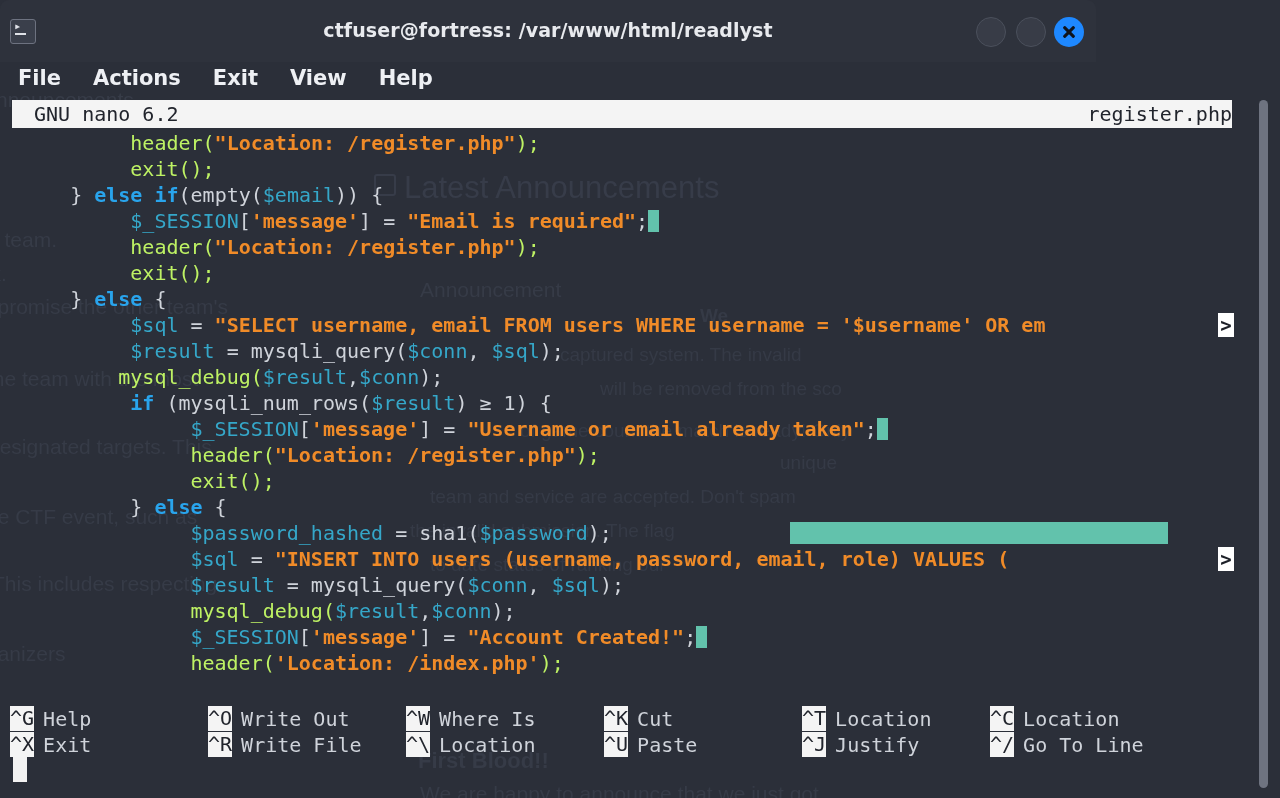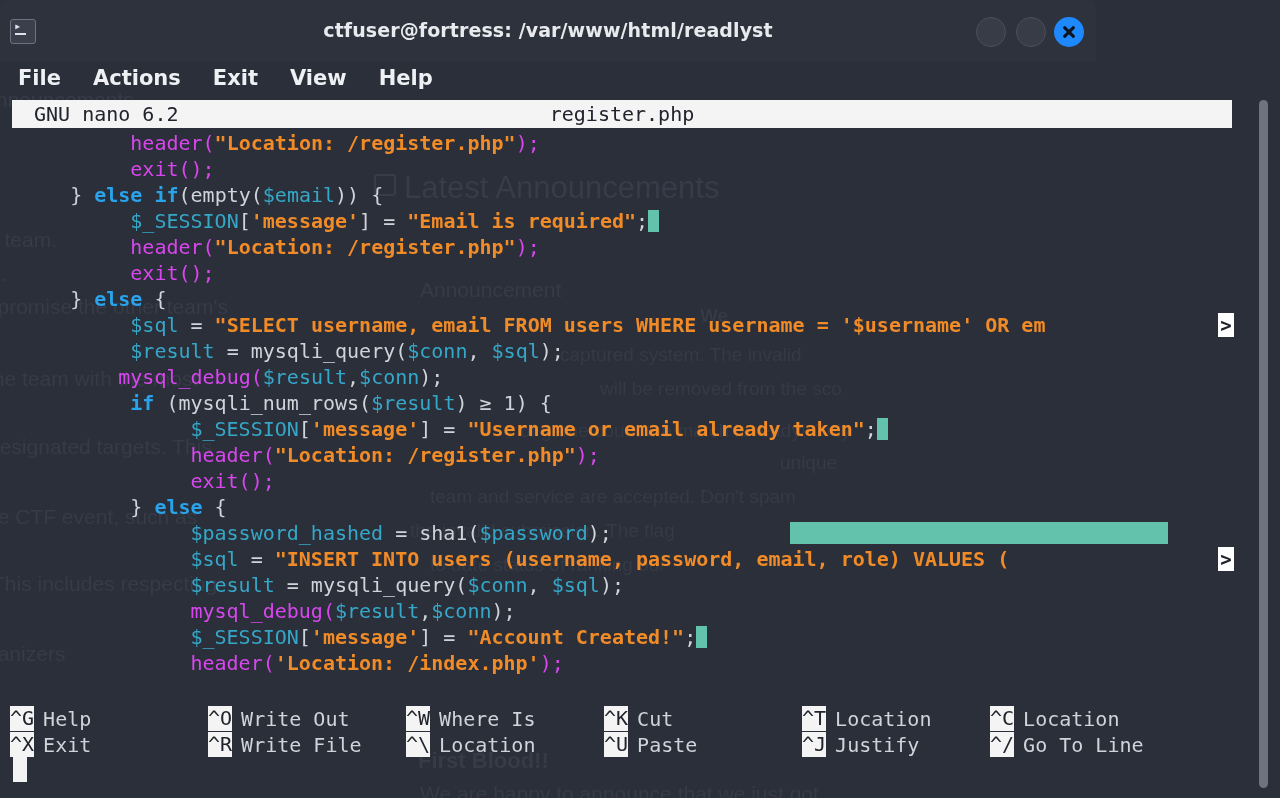--- a/index.html
+++ b/index.html
@@ -72,33 +72,33 @@
   
   .nano { position:absolute; top:98px; left:0; width:1280px; height:700px; z-index:4; }
 
   .nano-header {
     position:absolute; top:2px; left:12px; width:1220px; height:28px;
     background:#f4f4f4; color:#21242c;
     font-family:"DejaVu Sans Mono", monospace; font-size:20px;
     display:flex; align-items:center;
   }
   .nano-header .ver { margin-left:22px; }
-  .nano-header .fname { position:absolute; left:0; right:0; text-align:center; }
+  .nano-header .fname { position:absolute; left:0; right:0; text-align:right; }
 
   .codearea {
     position:absolute; top:32px; left:0; width:1280px; height:552px;
     font-family:"DejaVu Sans Mono", monospace; font-size:20px;
     line-height:26px; white-space:pre; overflow:hidden;
   }
   .cl { position:relative; height:26px; padding-left:10px; }
   .kw   { color:#29a4ec; font-weight:700; }
   .var  { color:#35a7c9; }
   .str  { color:#f08b28; font-weight:700; }
   .pl   { color:#cfd3da; }
-  .fn   { color:#d946ef; }
+  .fn   { color:#bef264; }
   .cursor-teal { display:inline-block; width:11px; height:22px; background:#62c2ac;
                  vertical-align:-4px; }
   .sel-bar { position:absolute; background:#62c2ac; height:22px; }
   .contmark {
     position:absolute; right:46px; width:16px; height:24px;
     background:#ffffff; color:#1d2028; font-weight:700;
     text-align:center; line-height:24px; font-size:19px;
   }
   .cursor-white {
     position:absolute; left:13px; width:14px; height:28px; background:#f3f3f3;

